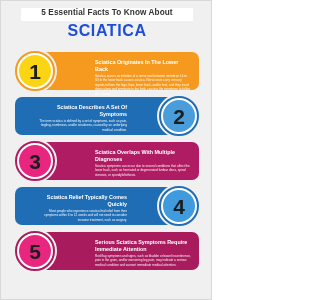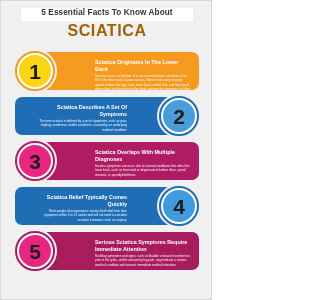--- a/index.html
+++ b/index.html
@@ -50,21 +50,21 @@
     white-space: nowrap;
   }
   .title-main {
     position: absolute;
     top: 21px;
     left: 0;
     width: 212px;
     text-align: center;
     font-size: 16px;
     font-weight: bold;
-    color: #a16207;
+    color: #1d4ed8;
     letter-spacing: 0.6px;
   }
 
   
   .section {
     position: absolute;
     left: 0;
     width: 212px;
     height: 46px;
   }

